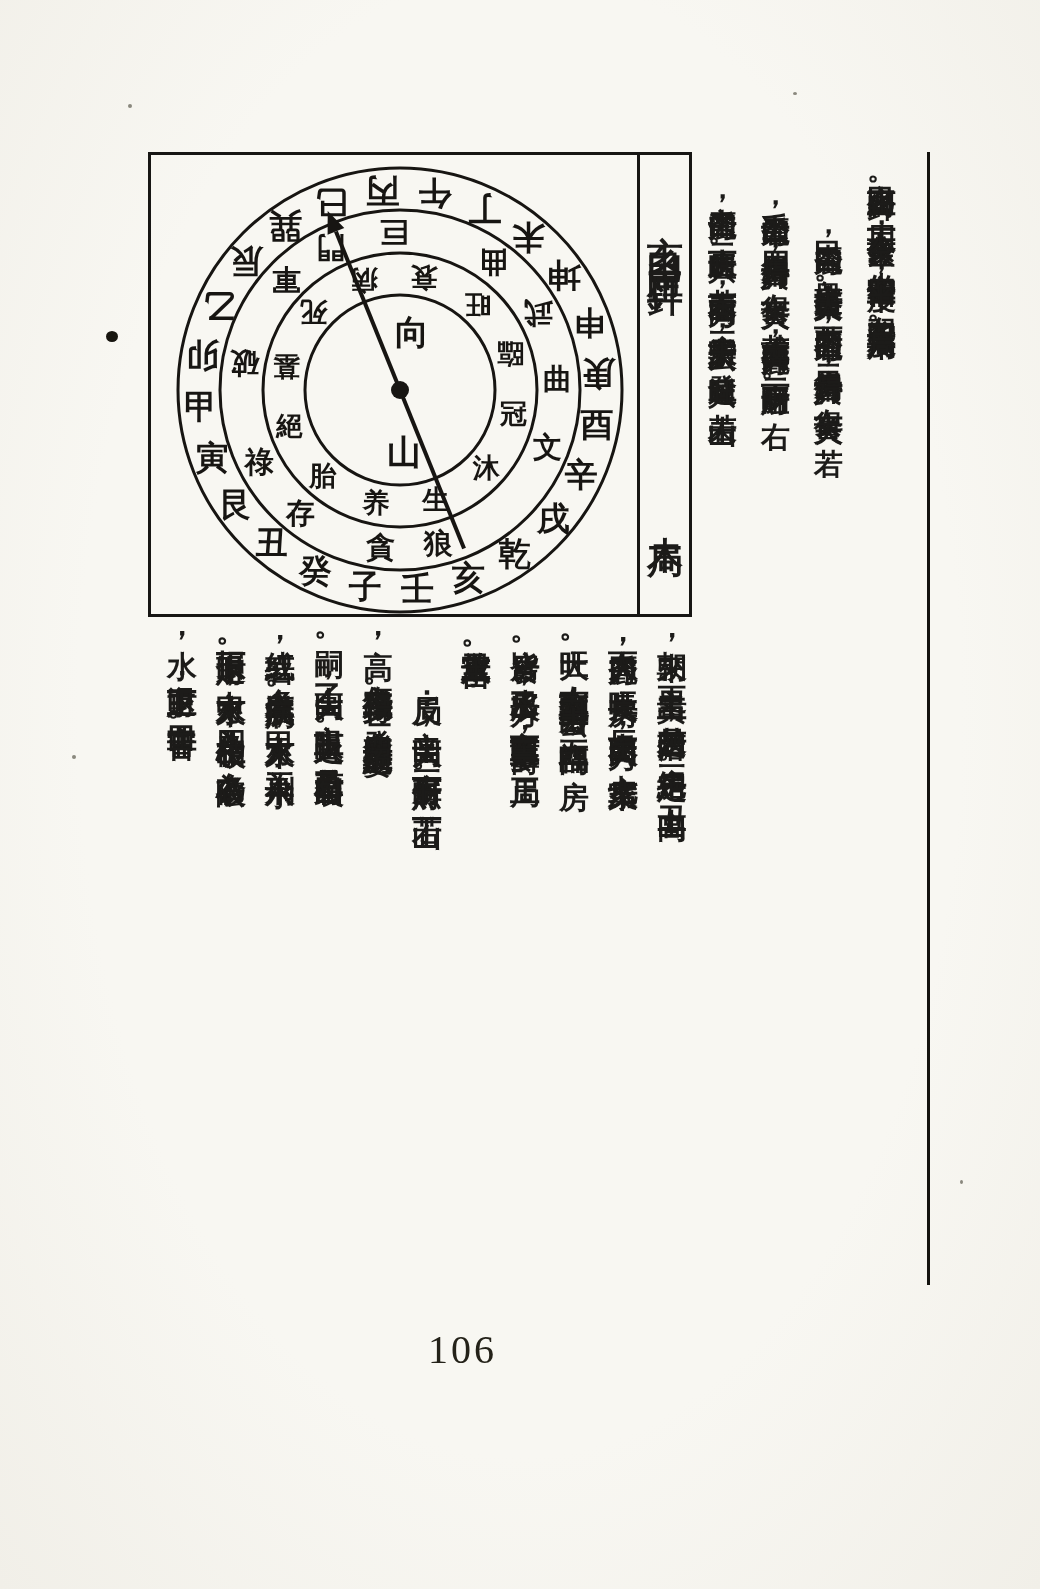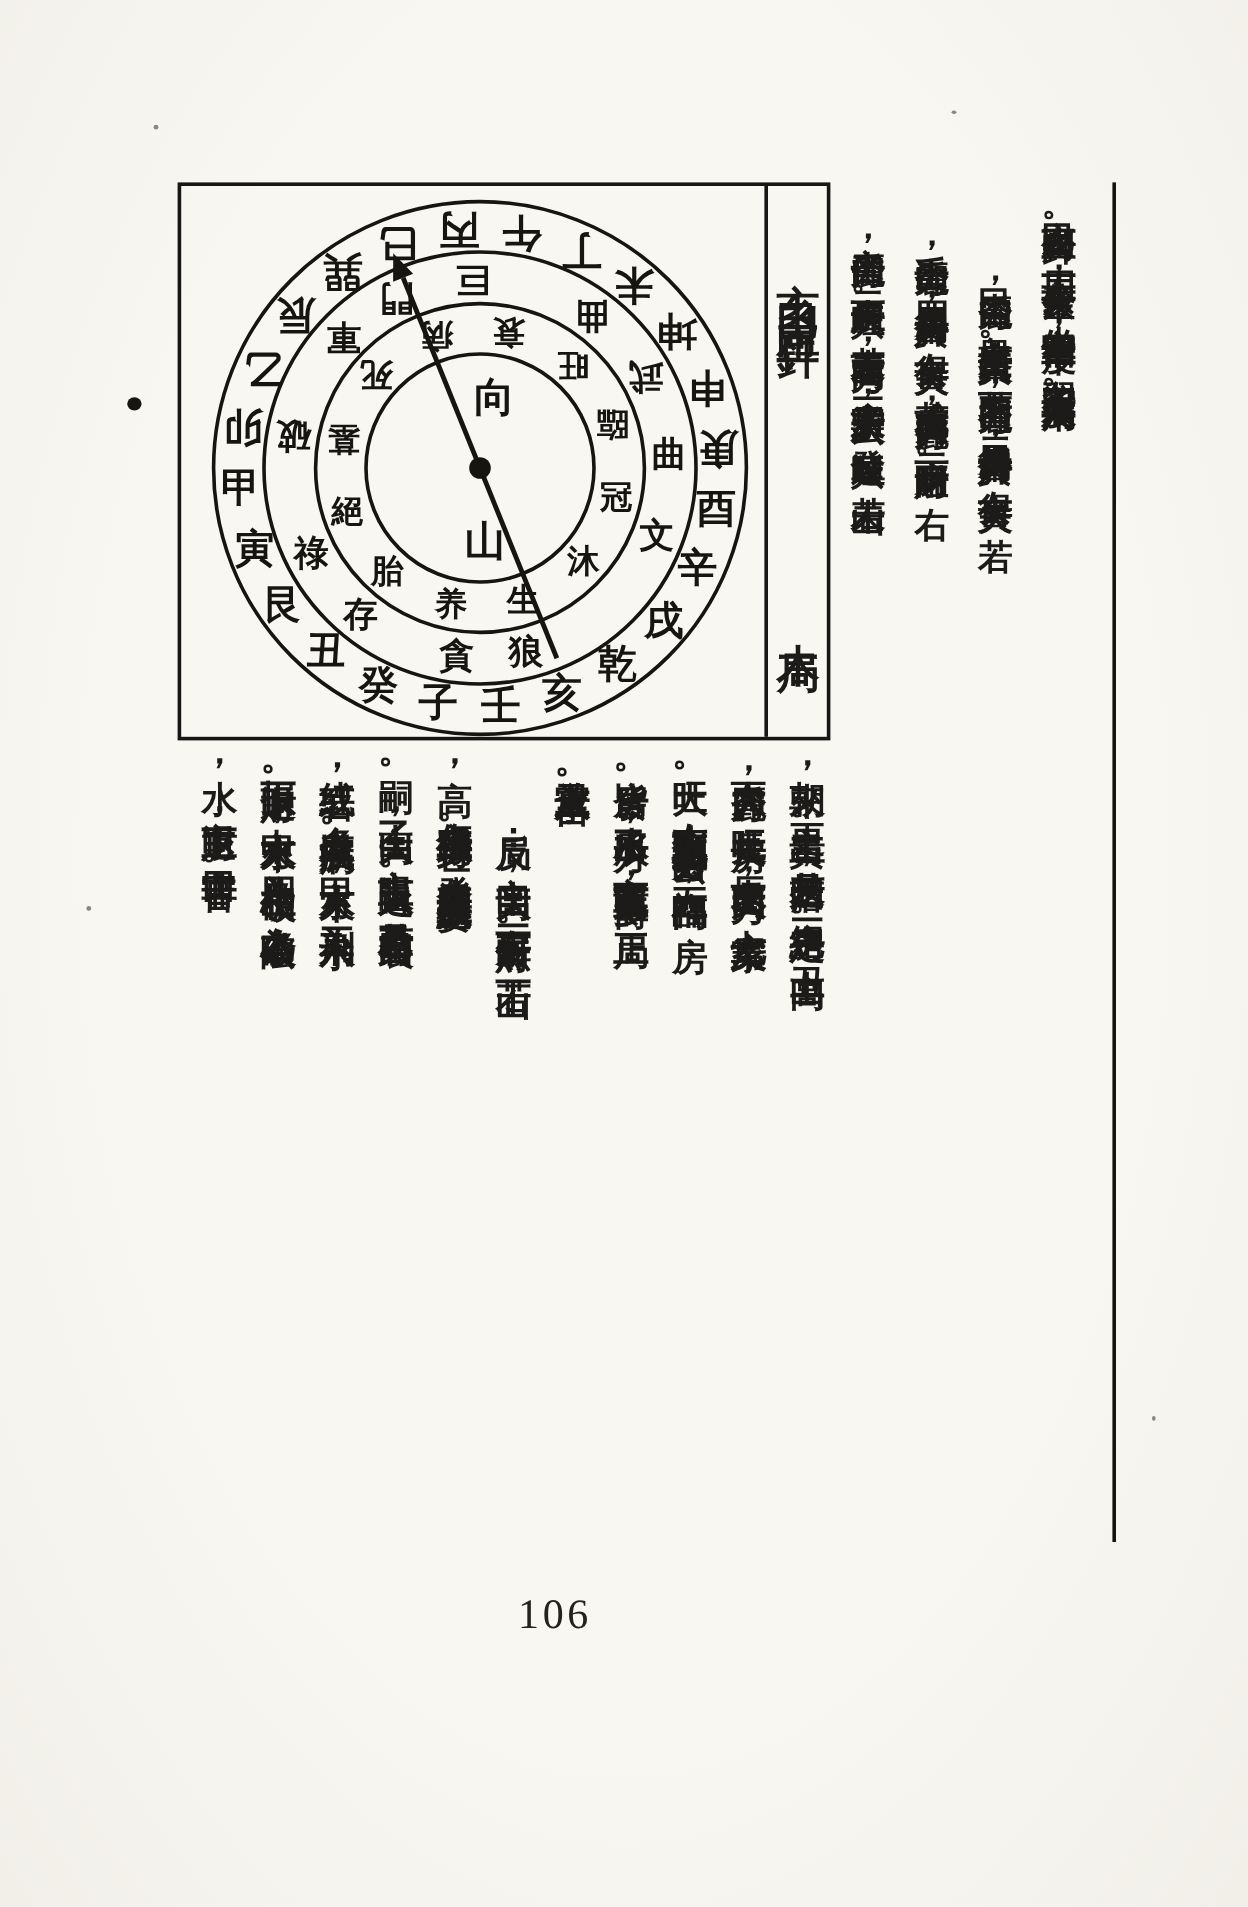--- a/index.html
+++ b/index.html
@@ -53,21 +53,21 @@
   .rule-right{
     position:absolute;left:927px;top:152px;width:3px;height:1133px;background:#14130f;
   }
   .ink-spot{
     position:absolute;left:106px;top:331px;width:12px;height:11px;border-radius:50%;
     background:#17150f;
   }
   .speck{position:absolute;border-radius:50%;background:#8a887e;}
   .page-number{
     position:absolute;left:0;right:115px;top:1326px;text-align:center;
-    font-size:35px;letter-spacing:3px;color:#242219;
+    font-size:40px;letter-spacing:3px;color:#242219;
   }
   svg text{
     font-family:"Liberation Serif","DejaVu Serif",serif;
     fill:#171512;font-weight:bold;
   }
 </style>
 </head>
 <body>
 
 <div class="page">

